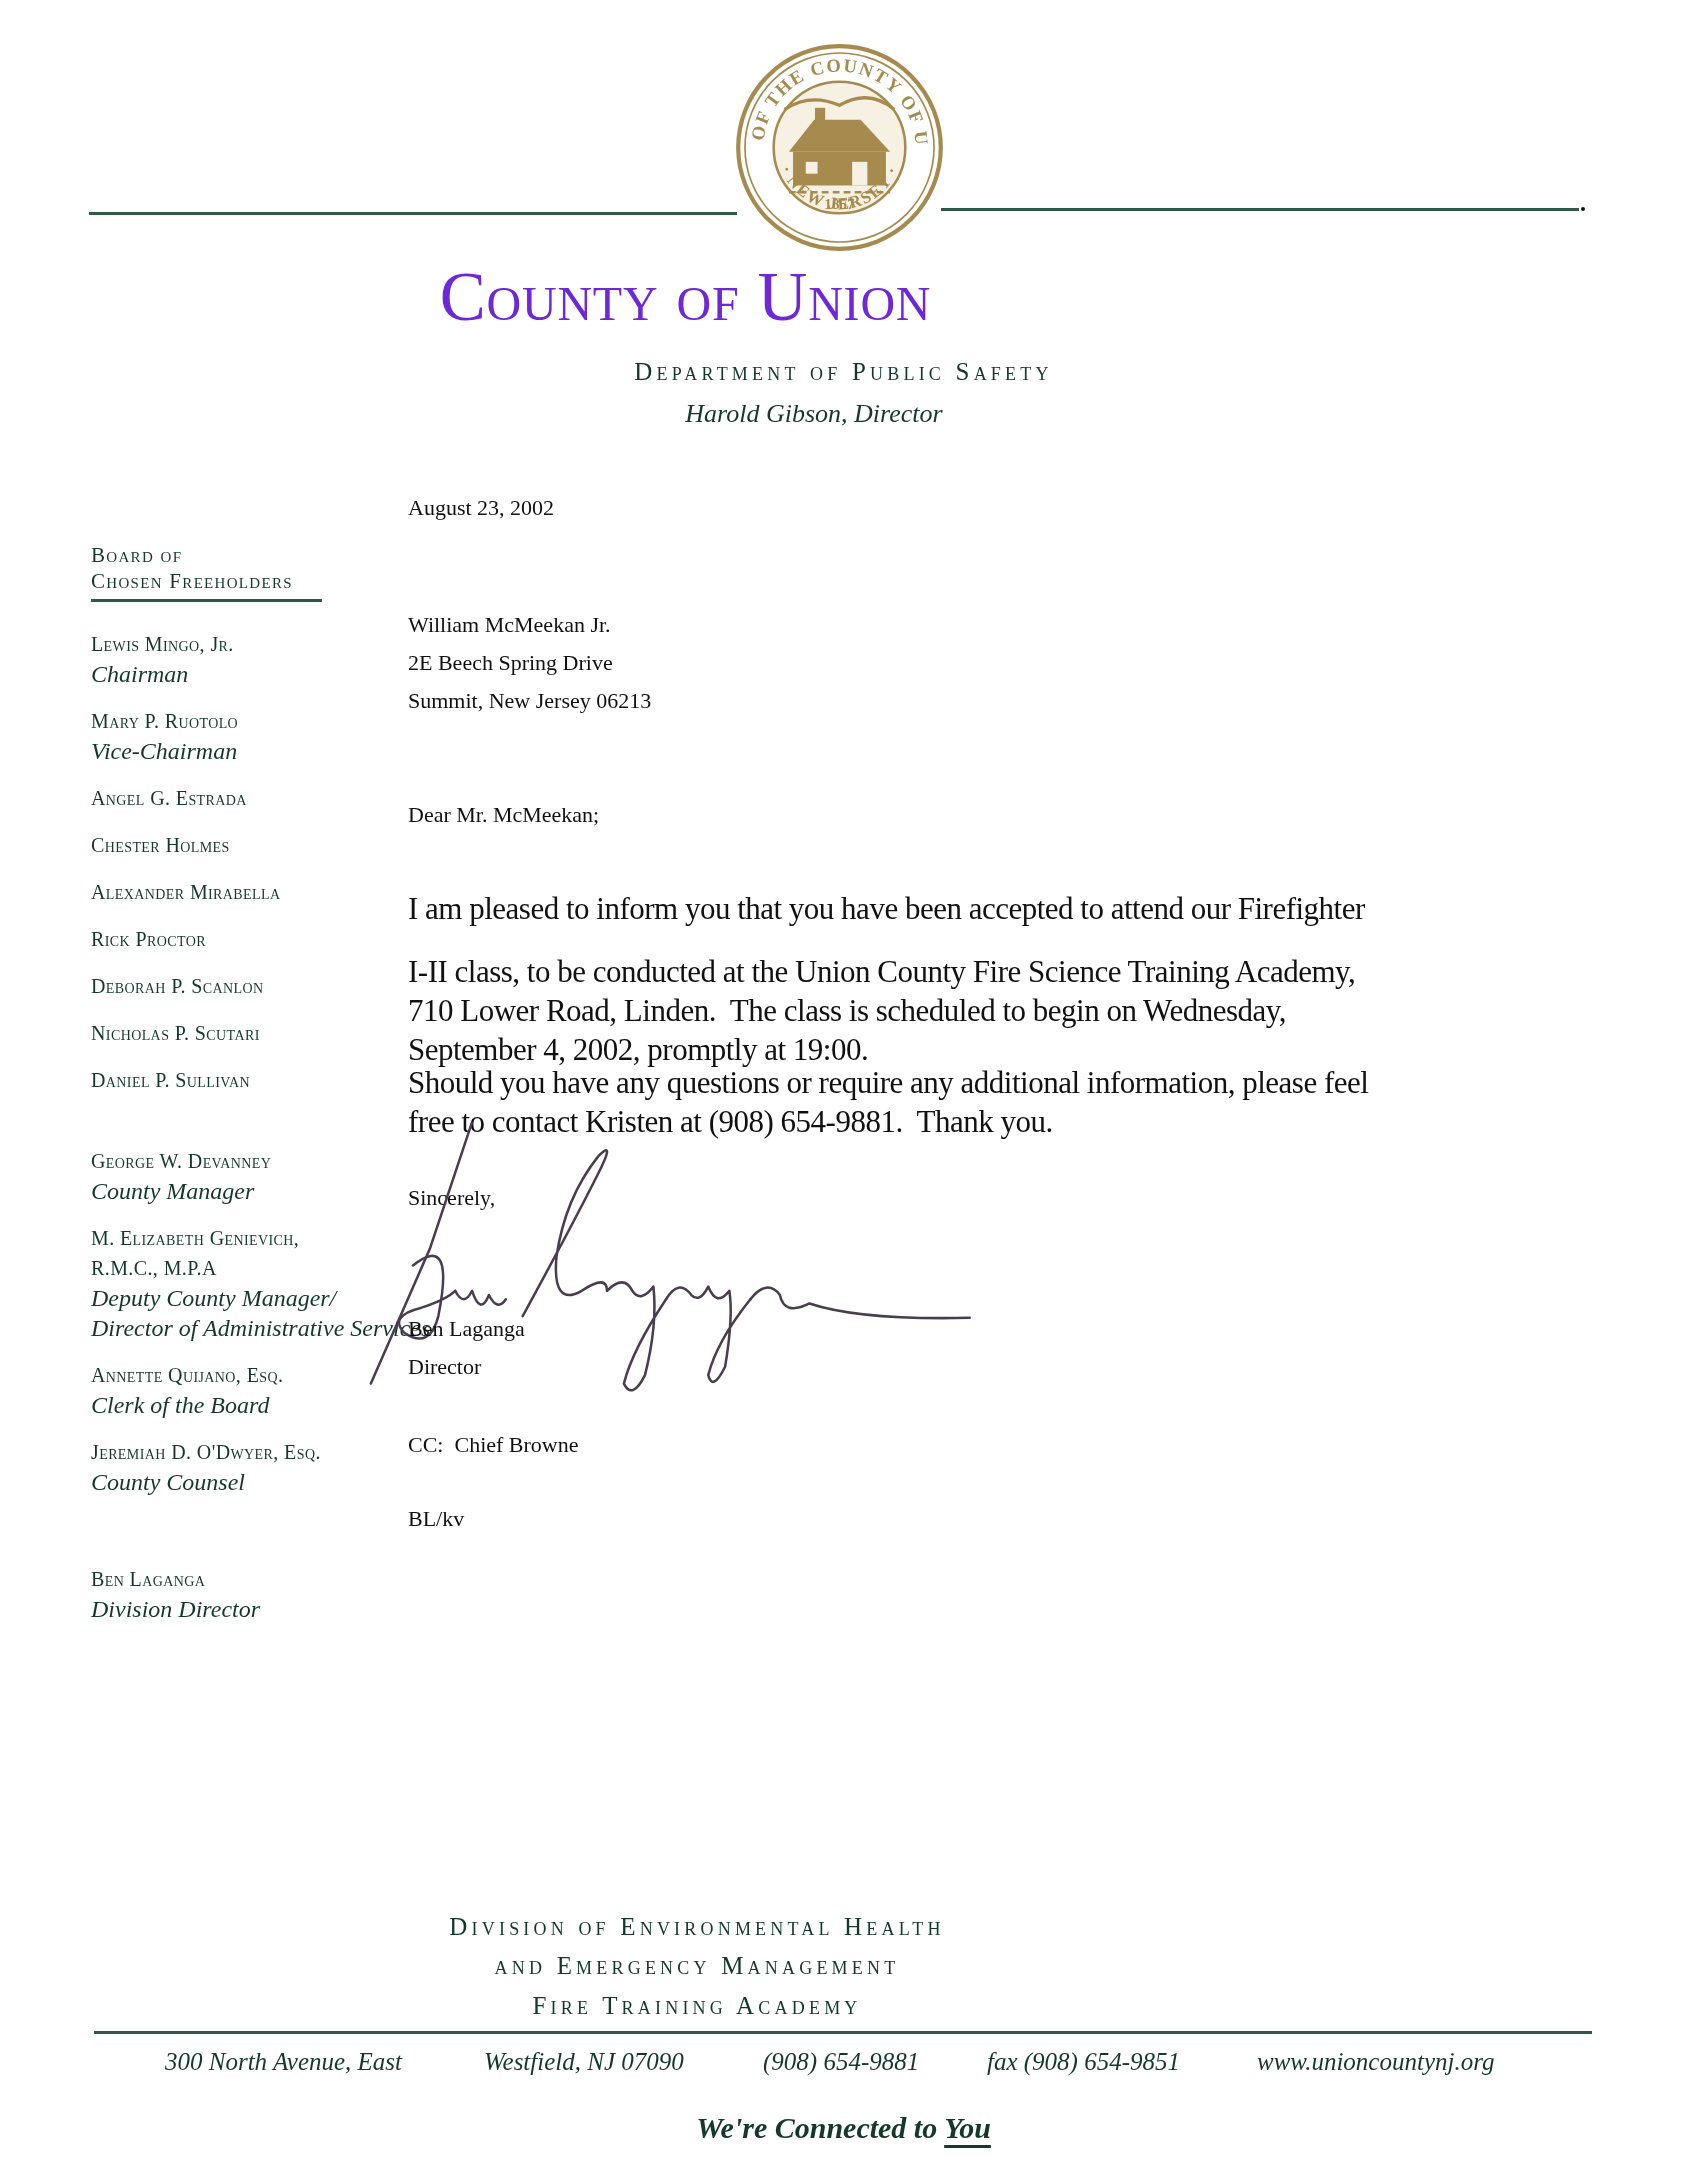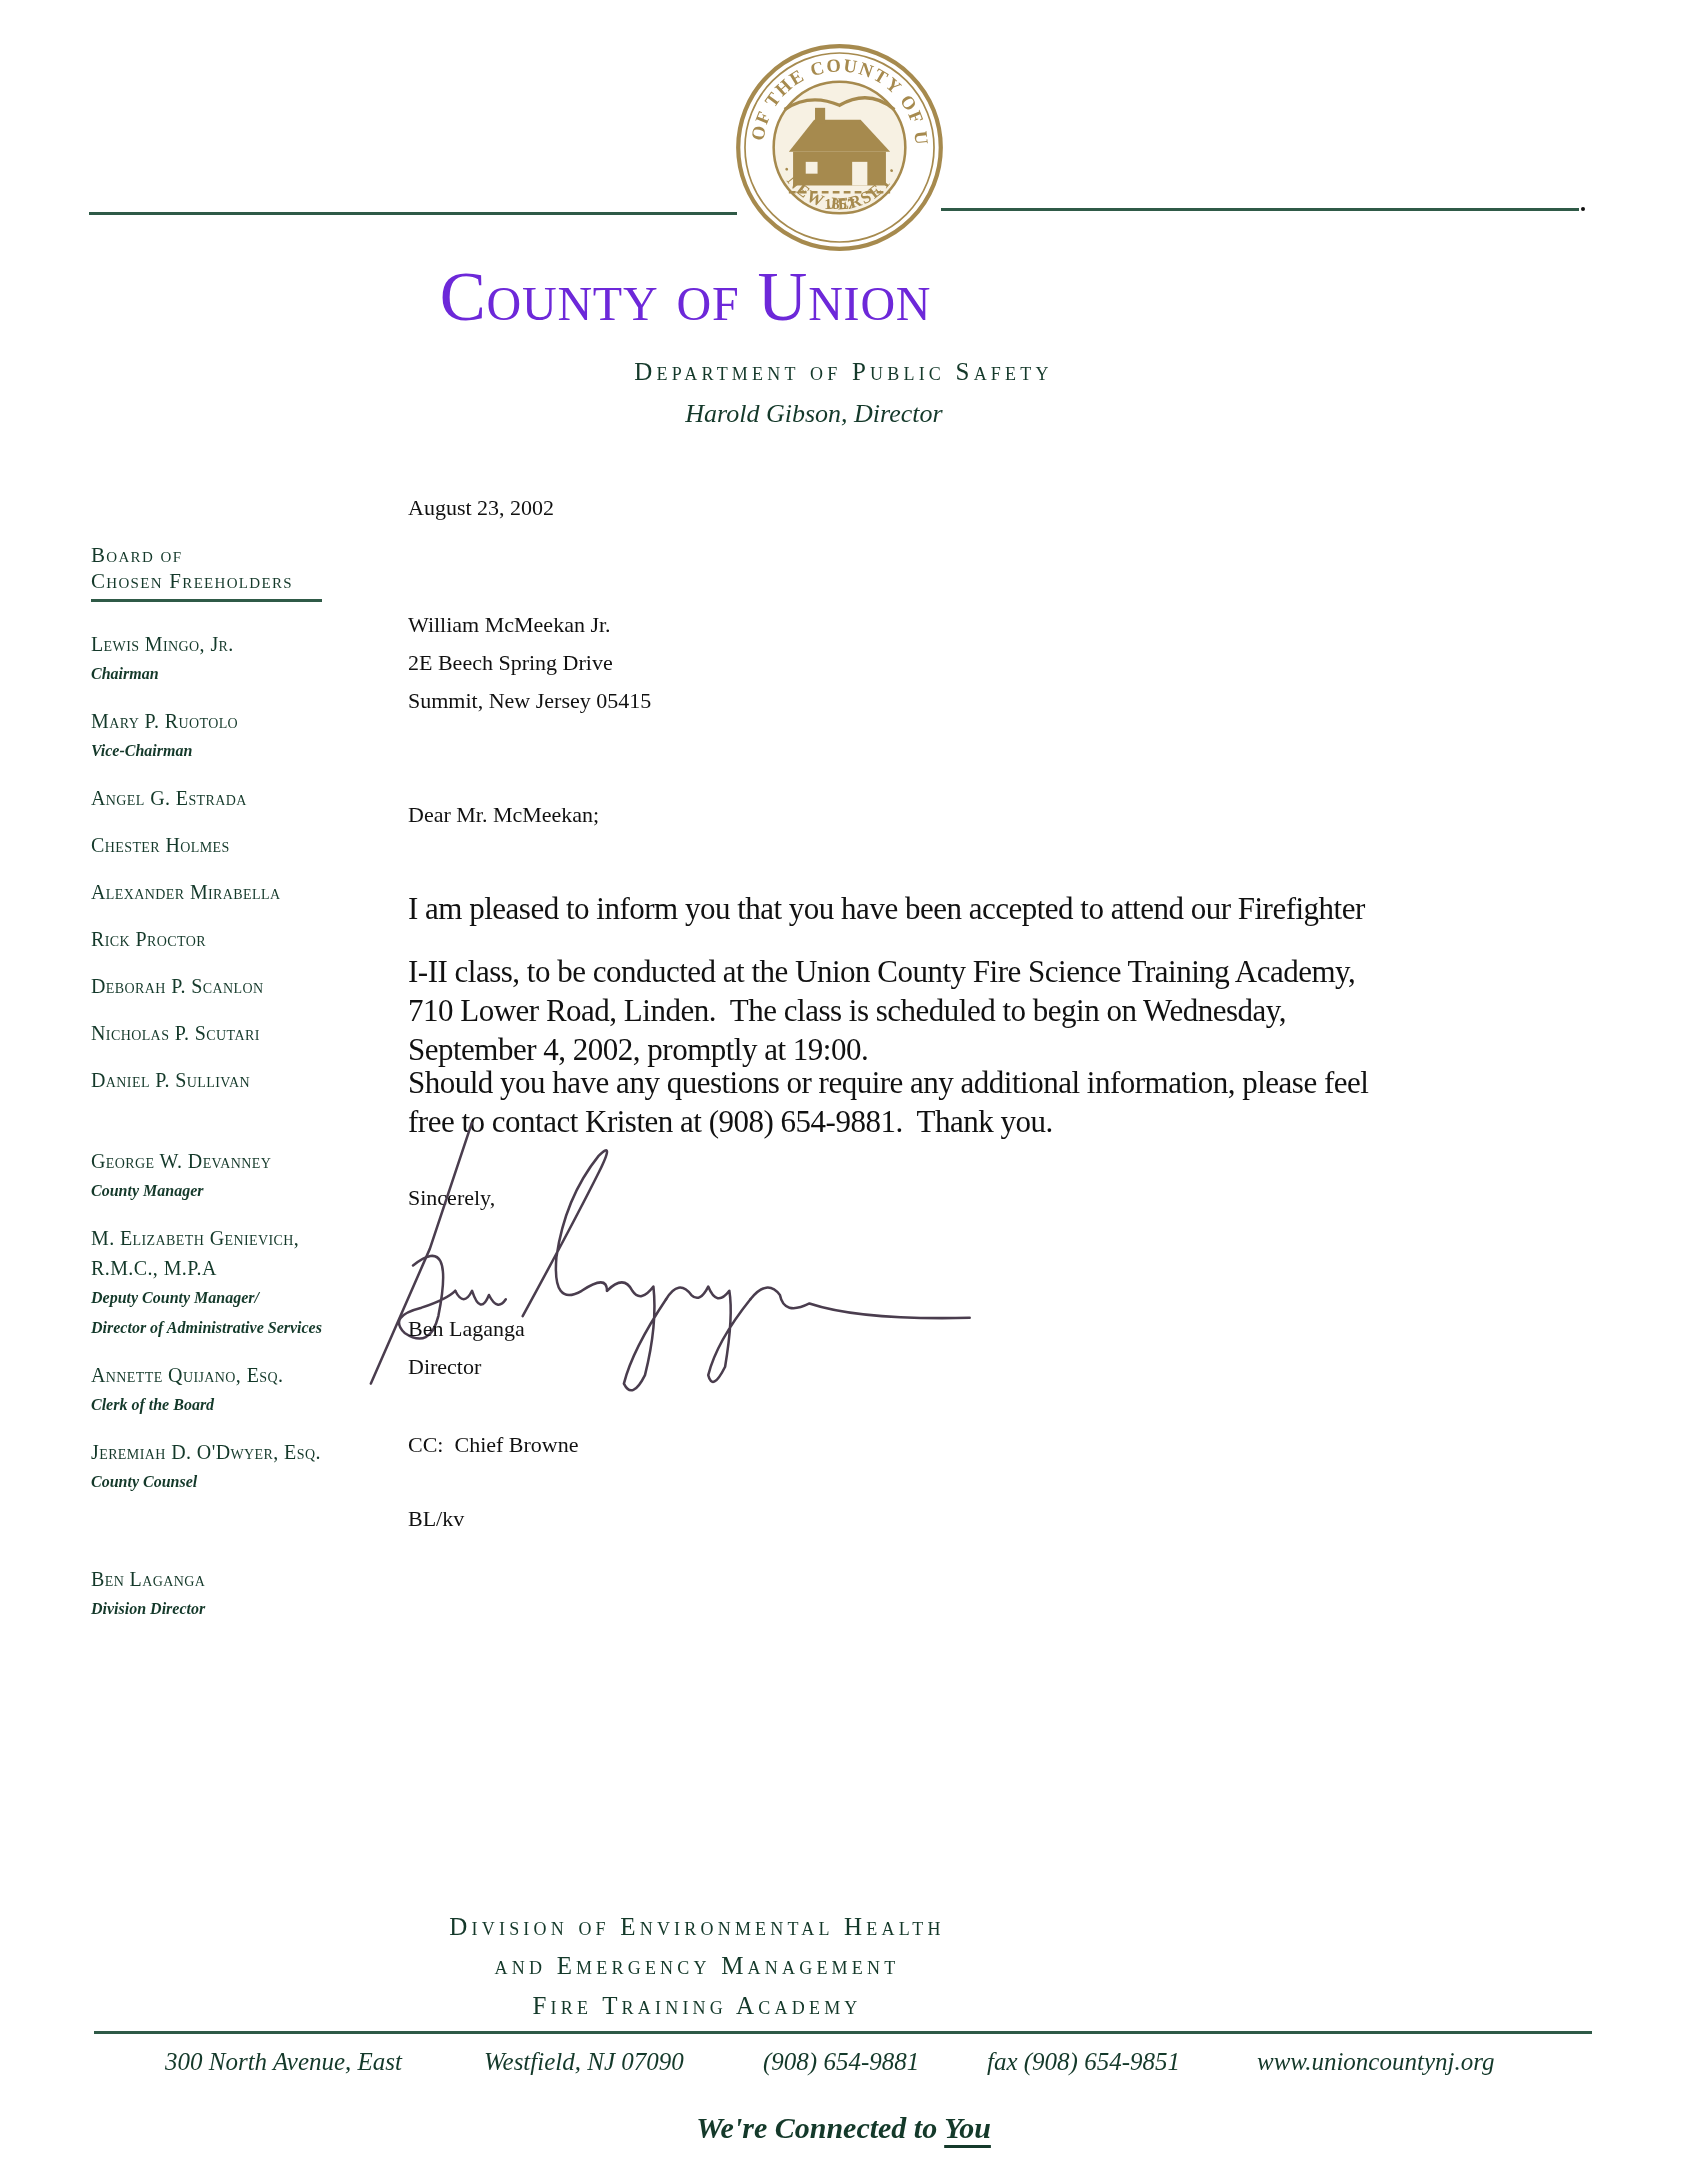--- a/index.html
+++ b/index.html
@@ -11,21 +11,21 @@
   .seal { position: absolute; left: 734px; top: 42px; width: 211px; height: 211px; }
   .title { position: absolute; left: 0; width: 1371px; top: 263px; text-align: center; font-size: 69px; letter-spacing: 0.8px; color: #6d28d9; font-variant: small-caps; line-height: 1; }
   .dept { position: absolute; left: 0; width: 1687px; top: 358px; text-align: center; font-size: 25px; letter-spacing: 4.2px; color: #14392a; font-variant: small-caps; }
   .director { position: absolute; left: 0; width: 1628px; top: 399px; text-align: center; font-size: 26px; font-style: italic; color: #14392a; }
 
   
   .sidebar { position: absolute; left: 91px; top: 542px; width: 321px; color: #14392a; }
   .sb-head { font-variant: small-caps; font-size: 21px; letter-spacing: 1.3px; line-height: 26px; }
   .sb-rule { width: 231px; height: 2.5px; background: #2f5a47; margin-top: 5px; }
   .sb-name { font-variant: small-caps; font-size: 20px; letter-spacing: 0.4px; line-height: 30px; white-space: nowrap; }
-  .sb-role { font-style: italic; font-size: 16px; line-height: 30px; white-space: nowrap; font-weight: bold; }
+  .sb-role { font-style: italic; font-size: 24px; line-height: 30px; white-space: nowrap; }
 
   
   .letter { position: absolute; left: 408px; color: #111; font-size: 22px; line-height: 38px; }
   .body-para { position: absolute; left: 408px; width: 1097px; color: #111; font-size: 31px; line-height: 39px; font-family: "Liberation Serif", serif; letter-spacing: -0.5px; }
 
   
   .sig { position: absolute; left: 354px; top: 1122px; width: 641px; height: 287px; }
 
   
   .foot-head { position: absolute; left: 0; width: 1394px; text-align: center; font-variant: small-caps; font-size: 25px; letter-spacing: 4.2px; color: #14392a; }
@@ -114,21 +114,21 @@
   <div style="height:67px"></div>
   <div class="sb-name">Ben Laganga</div>
   <div class="sb-role">Division Director</div>
 </div>
 
 <div class="letter" style="top:489px;">August 23, 2002</div>
 
 <div class="letter" style="top:606px;">
   <div>William McMeekan Jr.</div>
   <div>2E Beech Spring Drive</div>
-  <div>Summit, New Jersey 05415</div>
+  <div>Summit, New Jersey 06213</div>
 </div>
 
 <div class="letter" style="top:796px;">Dear Mr. McMeekan;</div>
 
 <div class="body-para" style="top:889px;">
   <div style="white-space:pre;">I am pleased to inform you that you have been accepted to attend our Firefighter</div>
   <div style="white-space:pre;margin-top:24px;">I-II class, to be conducted at the Union County Fire Science Training Academy,</div>
   <div style="white-space:pre;">710 Lower Road, Linden.  The class is scheduled to begin on Wednesday,</div>
   <div style="white-space:pre;">September 4, 2002, promptly at 19:00.</div>
 </div>

